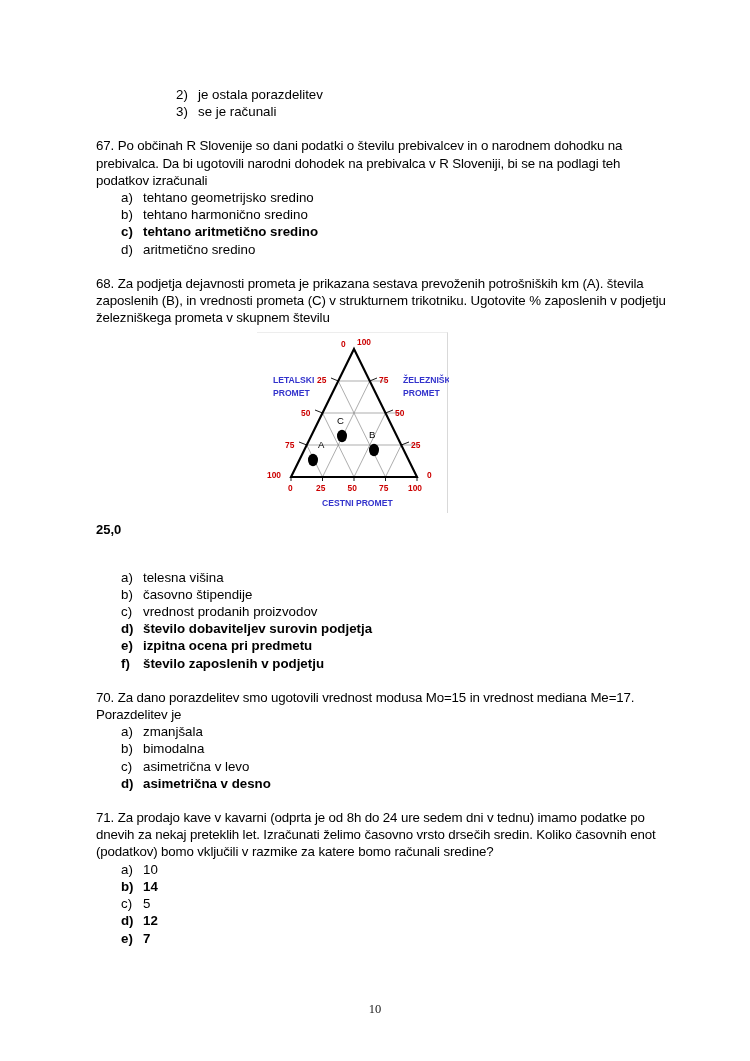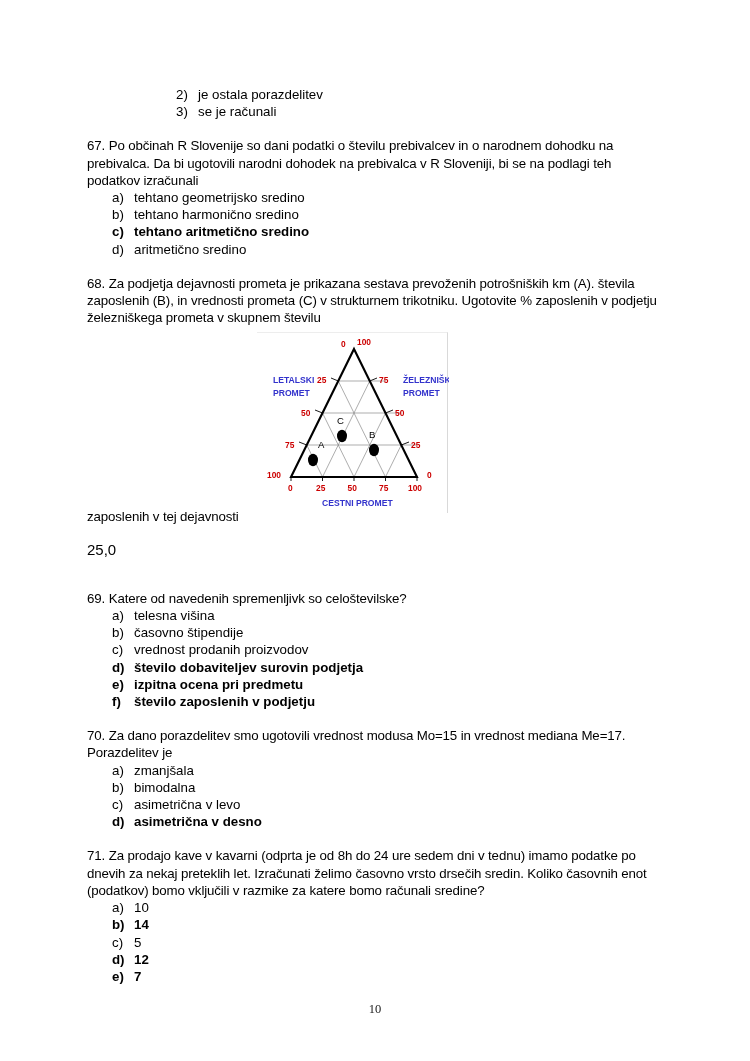--- a/index.html
+++ b/index.html
@@ -21,21 +21,21 @@
     width: 750px;
     height: 1061px;
   }
   .content {
     position: absolute;
     left: 87px;
     top: 86px;
     width: 580px;
   }
   .block {
-    margin: 0 0 0 0;
+    margin: 0 0 0 9px;
   }
   .qtext {
     font-size: 13.3px;
     line-height: 17.2px;
     margin: 0;
     letter-spacing: -0.01em;
   }
   .spacer { height: 17px; }
   ol.opts {
     list-style: none;
@@ -63,23 +63,23 @@
     font-size: 13.3px;
     line-height: 17.2px;
     display: flex;
   }
   .numlist li .mk {
     display: inline-block;
     width: 22px;
     flex: 0 0 22px;
   }
   .answer {
-    font-size: 15px;
+    font-size: 13px;
     line-height: 17.2px;
-    font-weight: normal;
+    font-weight: bold;
   }
 
   
   .figure-wrap {
     position: absolute;
     left: 257px;
     top: 332px;
     width: 192px;
     height: 182px;
   }
@@ -149,28 +149,26 @@
           <span>aritmetično sredino</span>
         </li>
       </ol>
     </div>
 
     <div class="spacer"></div>
 
     <div class="block">
       <p class="qtext">68. Za podjetja dejavnosti prometa je prikazana sestava prevoženih potrošniških km (A). števila zaposlenih (B), in vrednosti prometa (C) v strukturnem trikotniku. Ugotovite % zaposlenih v podjetju železniškega prometa v skupnem številu</p>
       <div style="height:182px"></div>
-      <p class="qtext">zaposlenih v tej dejavnosti</p>
       <p class="answer">25,0</p>
     </div>
 
     <div class="spacer"></div>
 
     <div class="block">
-      <p class="qtext">69. Katere od navedenih spremenljivk so celoštevilske?</p>
       <ol class="opts">
         <li>
           <span class="mk">a)</span>
           <span>telesna višina</span>
         </li>
         <li>
           <span class="mk">b)</span>
           <span>časovno štipendije</span>
         </li>
         <li>

